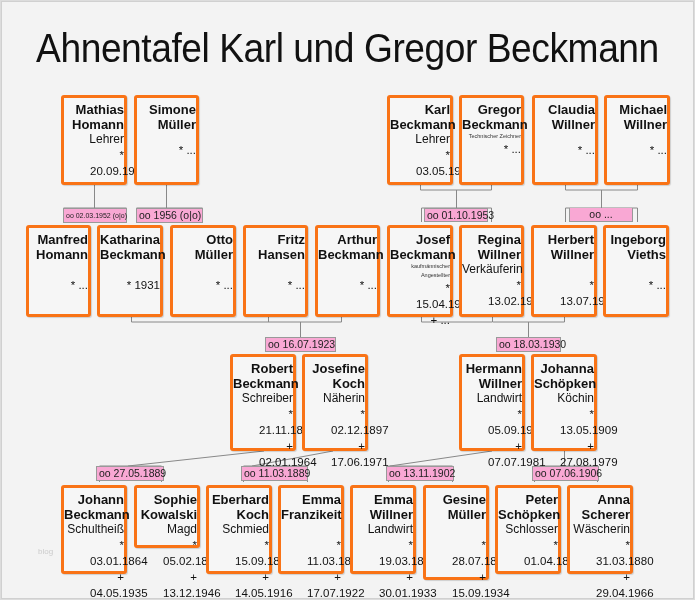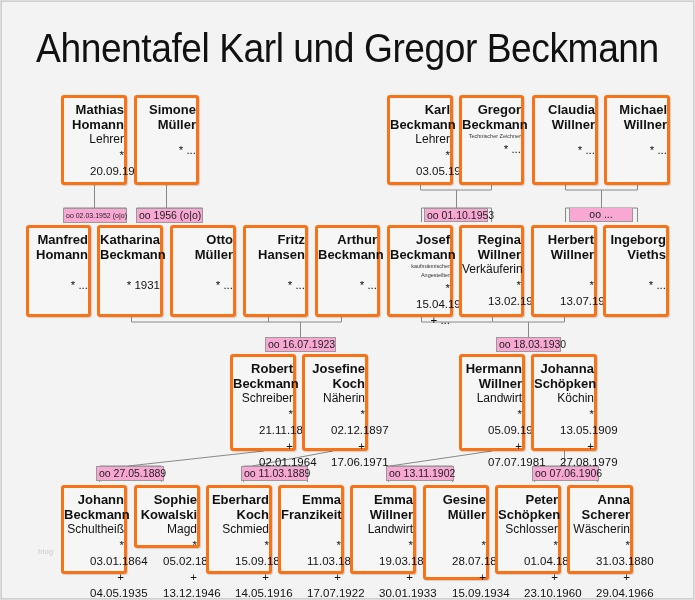--- a/index.html
+++ b/index.html
@@ -263,21 +263,20 @@
   <span class="last">Müller</span>
   <span class="job" style="height:15px"></span>
   <span class="birth">* 28.07.1878</span>
   <span class="death">+ 15.09.1934</span>
 </div>
 <div class="person" style="left:495px;top:485px;width:66px;height:89px">
   <span class="first">Peter</span>
   <span class="last">Schöpken</span>
   <span class="job">Schlosser</span>
   <span class="birth">* 01.04.1881</span>
-  <span class="death">+ 23.10.1960</span>
 </div>
 <div class="person" style="left:567px;top:485px;width:66px;height:89px">
   <span class="first">Anna</span>
   <span class="last">Scherer</span>
   <span class="job">Wäscherin</span>
   <span class="birth">* 31.03.1880</span>
   <span class="death">+ 29.04.1966</span>
 </div>
 
 </body></html>

